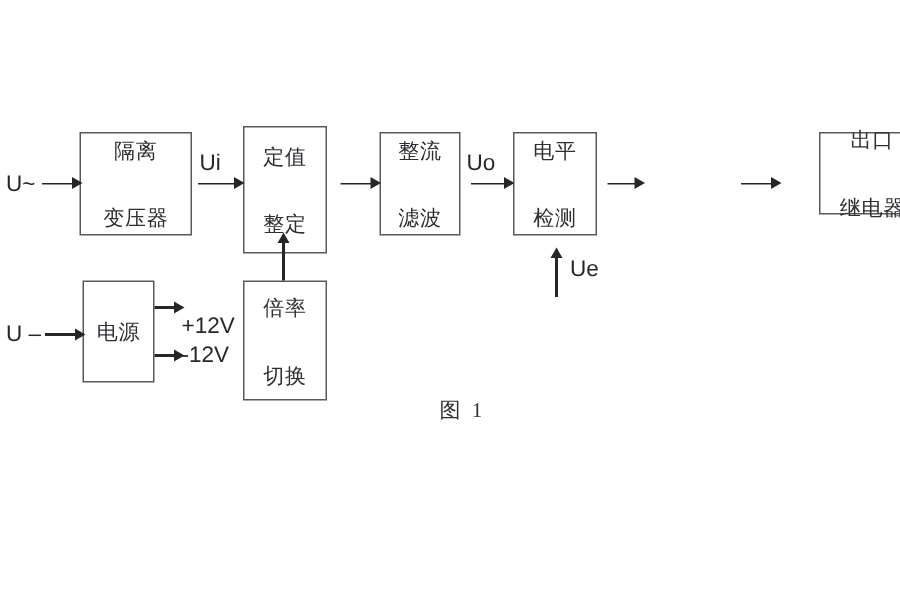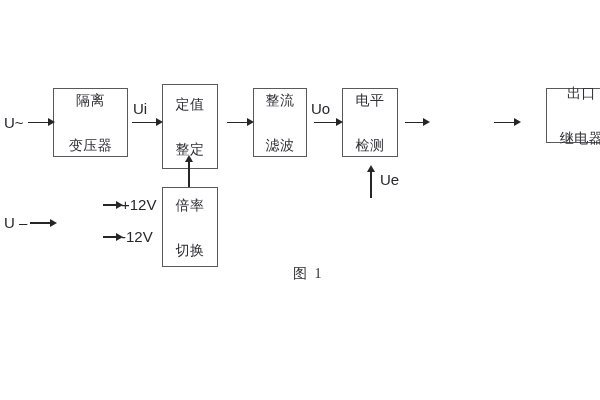--- a/index.html
+++ b/index.html
@@ -59,33 +59,36 @@
     <span>整流</span>
     <span>滤波</span>
   </div>
 
 
   <div class="box" style="left:546px;top:88px;width:71px;height:55px">
     <span>出口</span>
     <span>继电器</span>
   </div>
 
+  <div class="box" style="left:55px;top:187px;width:48px;height:68px">
+    <span>电源</span>
+  </div>
 
   <div class="box" style="left:162px;top:187px;width:56px;height:80px">
     <span>倍率</span>
     <span>切换</span>
   </div>
 
 
   <span class="lbl" style="left:4px;top:115px">U~</span>
   <span class="lbl" style="left:133px;top:101px">Ui</span>
   <span class="lbl" style="left:311px;top:101px">Uo</span>
   <span class="lbl" style="left:380px;top:172px">Ue</span>
   <span class="lbl" style="left:4px;top:215px">U –</span>
-  <span class="lbl" style="left:121px;top:197px">+12V</span>
+  <span class="lbl" style="left:121px;top:210px">+12V</span>
   <span class="lbl" style="left:121px;top:229px">-12V</span>
 
   <div class="arrow-r" style="left:28px;top:121.5px;width:21px"></div>
   <div class="arrow-r" style="left:132px;top:121.5px;width:25px"></div>
   <div class="arrow-r" style="left:227px;top:121.5px;width:21px"></div>
   <div class="arrow-r" style="left:314px;top:121.5px;width:23px"></div>
   <div class="arrow-r" style="left:405px;top:121.5px;width:19px"></div>
   <div class="arrow-r" style="left:494px;top:121.5px;width:21px"></div>
 
   <div class="arrow-r" style="left:30px;top:222px;width:21px"></div>

